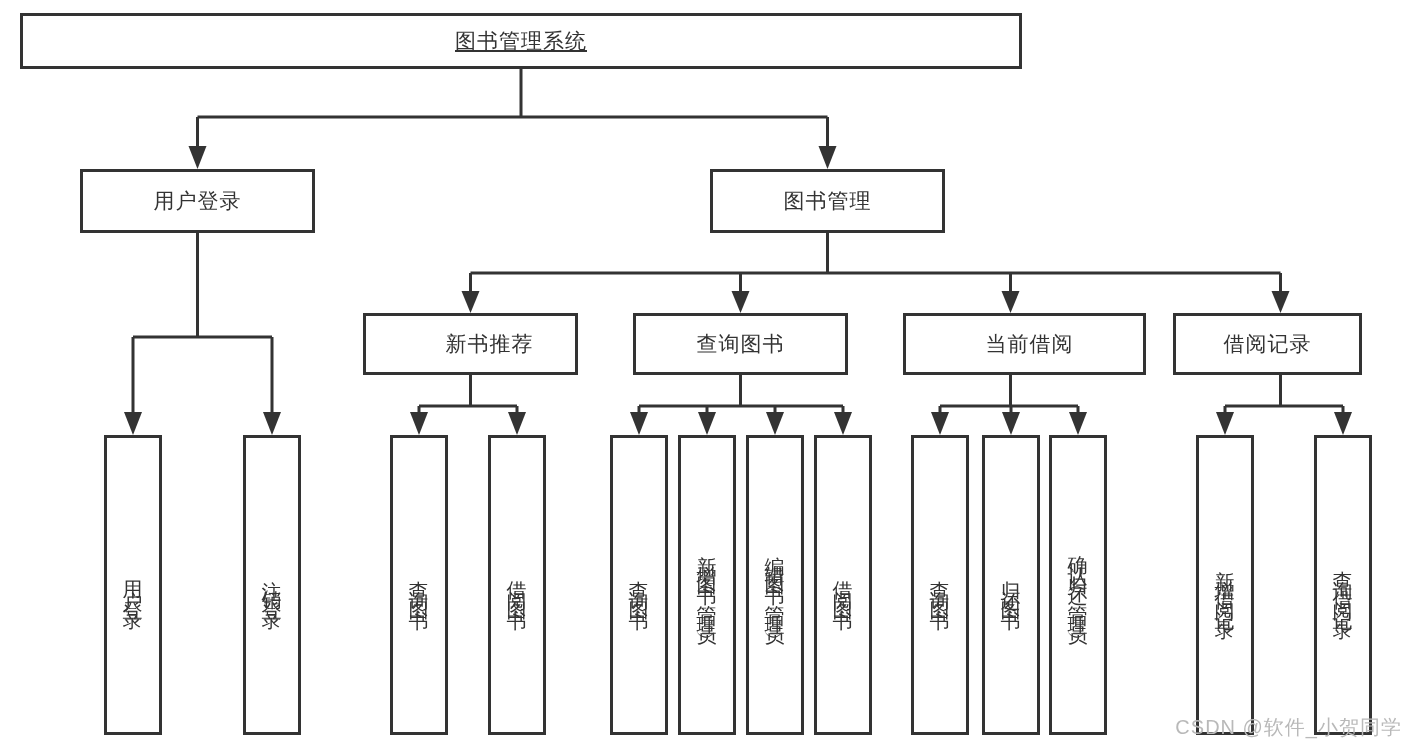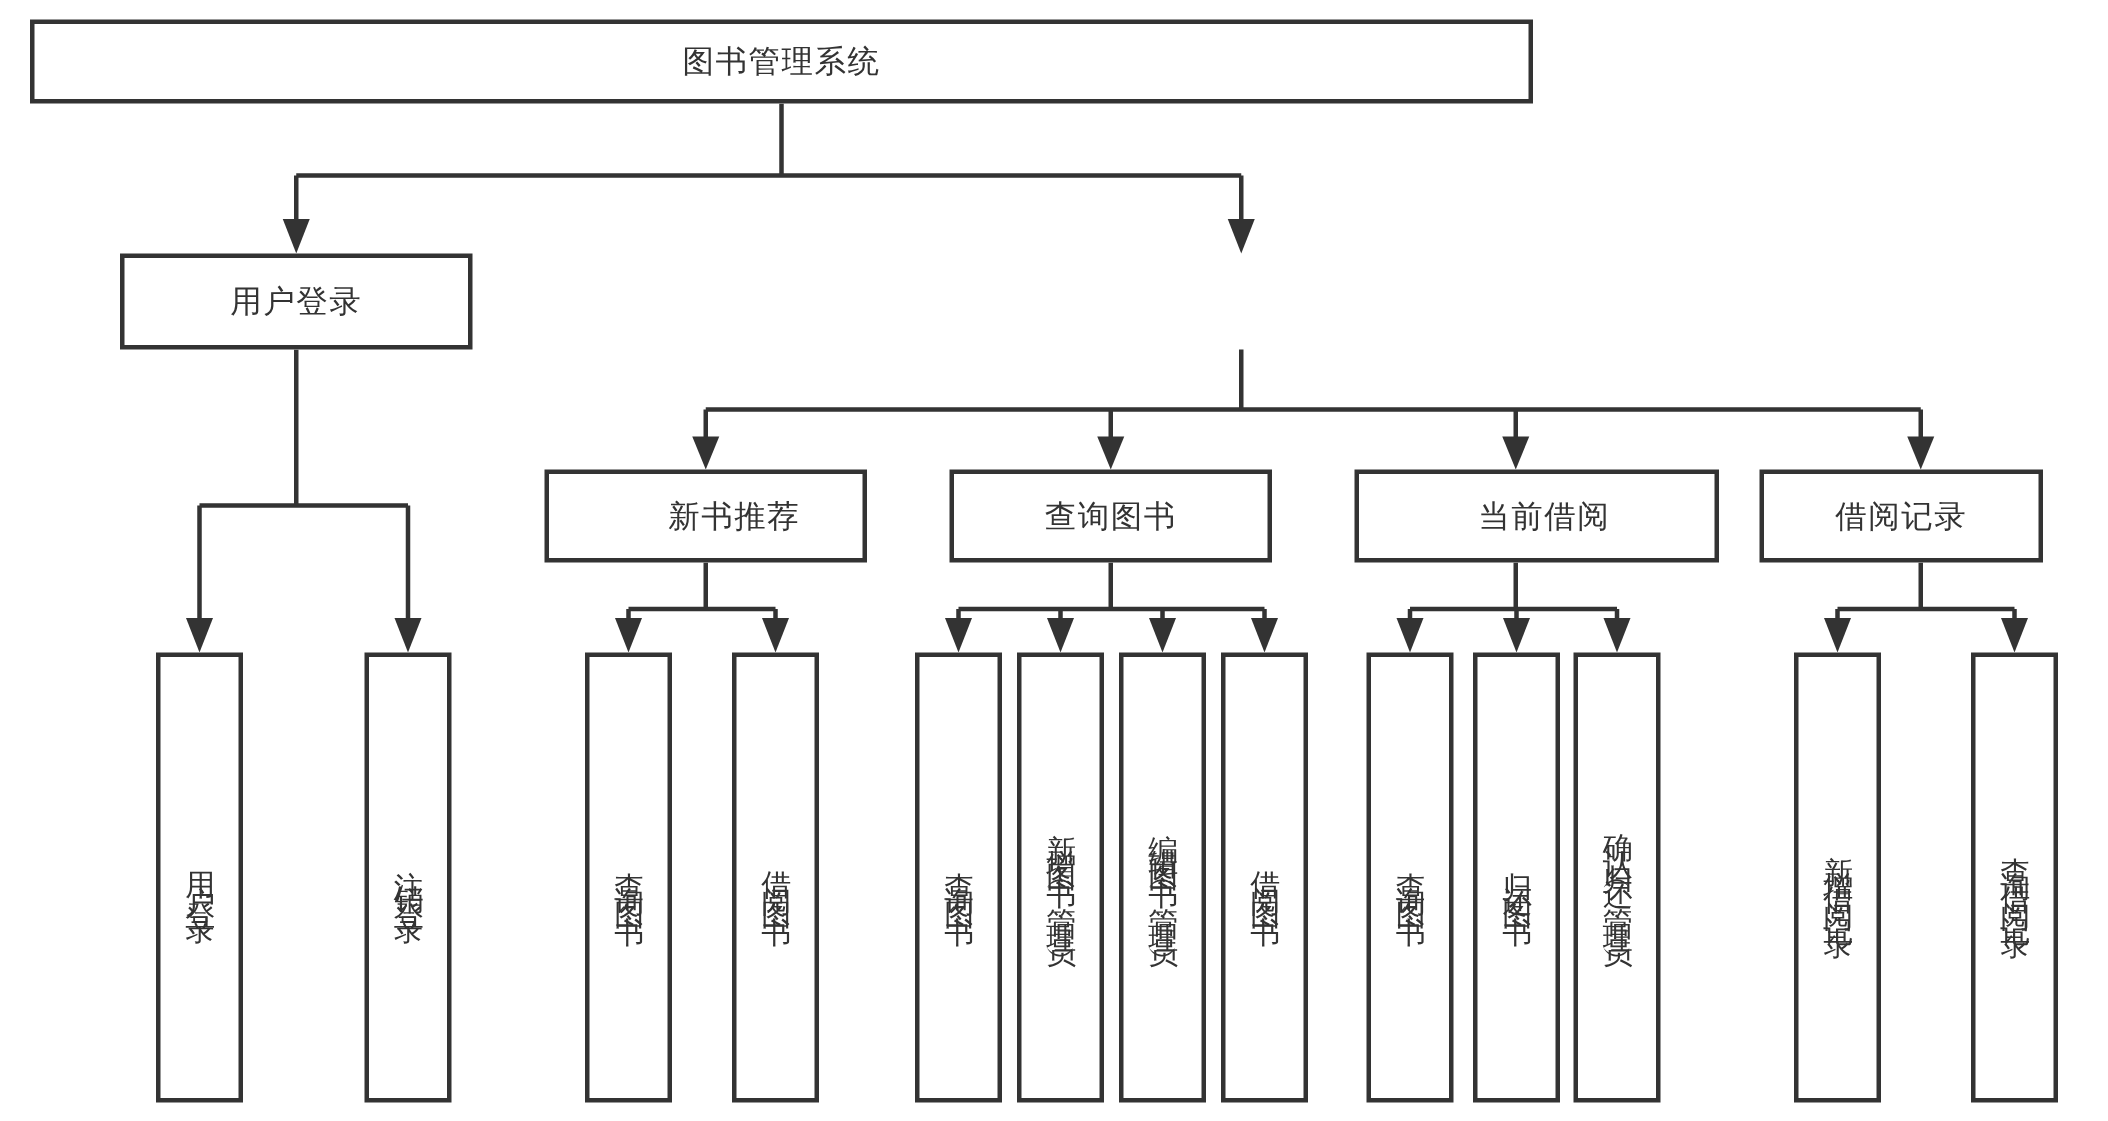--- a/index.html
+++ b/index.html
@@ -110,23 +110,24 @@
       <polygon points="1002,412 1020,412 1011,435"></polygon>
       <polygon points="1069,412 1087,412 1078,435"></polygon>
     </g>
     <g>
       <path d="M1280.5 375 V406 M1225 406 H1343 M1225 406 V413 M1343 406 V413"></path>
       <polygon points="1216,412 1234,412 1225,435"></polygon>
       <polygon points="1334,412 1352,412 1343,435"></polygon>
     </g>
   </svg>
 
-  <div class="node root" style="left:20px; top:13px; width:1002px; height:56px;">图书管理系统</div>
+  <div class="node root" style="left:20px; top:13px; width:1002px; height:56px;text-decoration:underline;">图书管理系统</div>
 
   <div class="node" style="left:80px; top:169px; width:235px; height:64px;">用户登录</div>
+  <div class="node" style="left:710px; top:169px; width:235px; height:64px;">图书管理</div>
 
   <div class="node" style="left:363px; top:313px; width:215px; height:62px;padding-left:38px;">新书推荐</div>
   <div class="node" style="left:633px; top:313px; width:215px; height:62px;">查询图书</div>
   <div class="node" style="left:903px; top:313px; width:243px; height:62px;padding-left:10px;">当前借阅</div>
   <div class="node" style="left:1173px; top:313px; width:189px; height:62px;">借阅记录</div>
 
   <div class="node leaf" style="left:104px; top:435px; width:58px; height:300px;">用户登录</div>
   <div class="node leaf" style="left:243px; top:435px; width:58px; height:300px;">注销登录</div>
 
   <div class="node leaf" style="left:390px; top:435px; width:58px; height:300px;">查询图书</div>
@@ -137,14 +138,15 @@
   <div class="node leaf" style="left:746px; top:435px; width:58px; height:300px;">编辑图书（管理员）</div>
   <div class="node leaf" style="left:814px; top:435px; width:58px; height:300px;">借阅图书</div>
 
   <div class="node leaf" style="left:911px; top:435px; width:58px; height:300px;">查询图书</div>
   <div class="node leaf" style="left:982px; top:435px; width:58px; height:300px;">归还图书</div>
   <div class="node leaf" style="left:1049px; top:435px; width:58px; height:300px;">确认归还（管理员）</div>
 
   <div class="node leaf" style="left:1196px; top:435px; width:58px; height:300px;">新增借阅记录</div>
   <div class="node leaf" style="left:1314px; top:435px; width:58px; height:300px;">查询借阅记录</div>
 
+  <div class="watermark">CSDN @软件_小贺同学</div>
 
 </div>
 
 </body></html>

